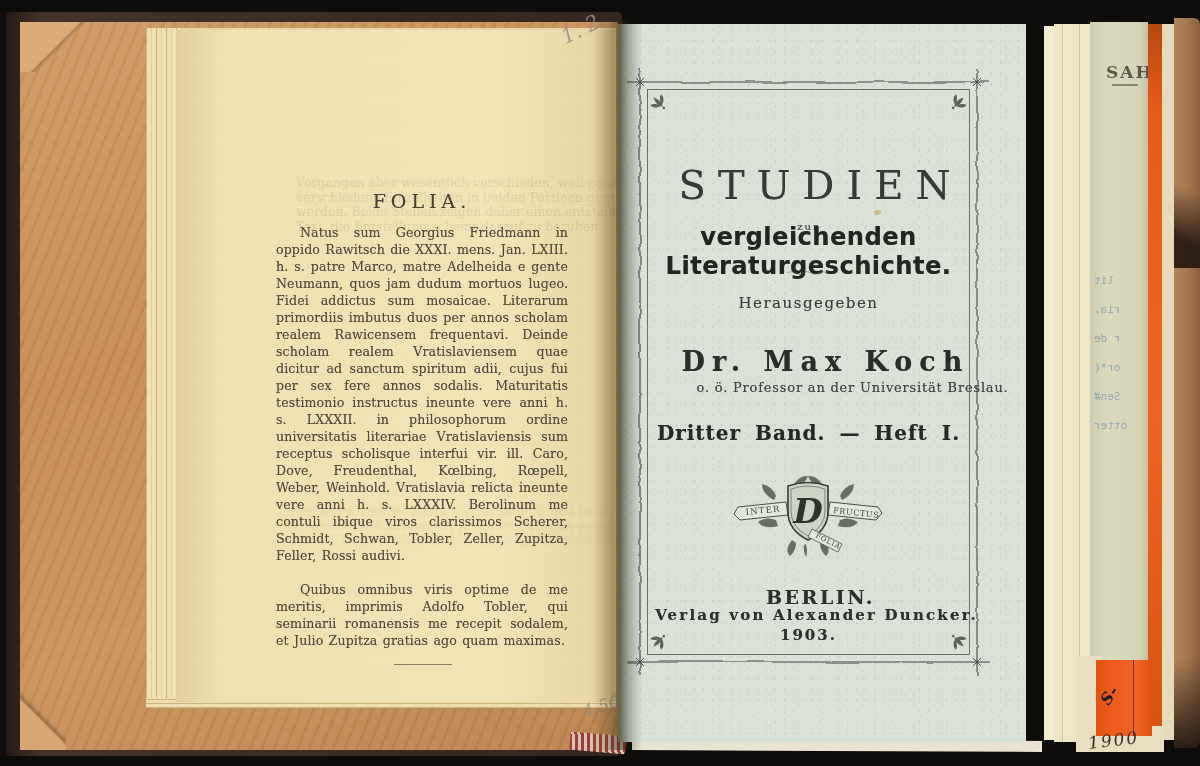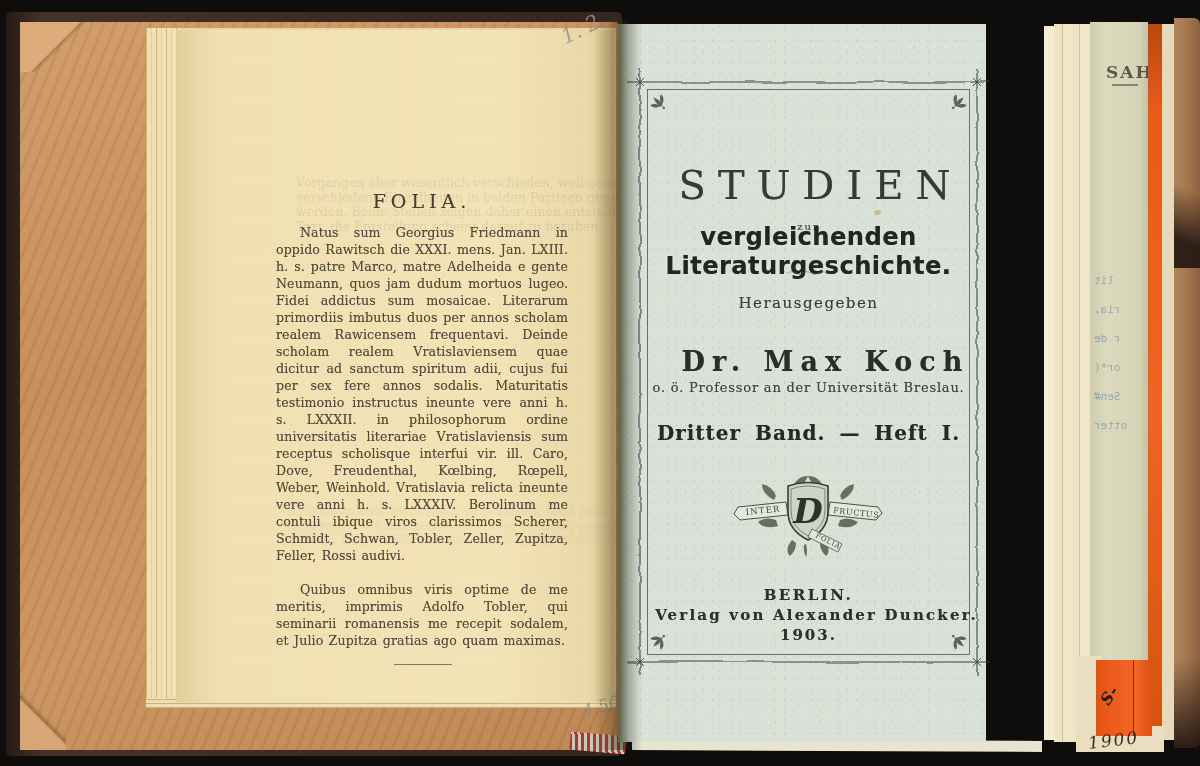--- a/index.html
+++ b/index.html
@@ -47,43 +47,43 @@
   .pencil{font-style:italic;color:#98938a;}
   .pencil-note{left:560px;top:16px;font-size:21px;transform:rotate(-26deg);opacity:.85;}
   .pencil-price{left:582px;top:696px;font-size:17px;transform:rotate(-16deg);opacity:.7;color:#8f887a;}
 
   .gutter{left:594px;top:20px;width:48px;height:730px;
     background:linear-gradient(90deg,rgba(60,48,20,0) 0%,rgba(70,56,24,.30) 35%,rgba(45,42,20,.50) 55%,rgba(20,20,12,.25) 75%,rgba(0,0,0,0) 100%);
     z-index:6;pointer-events:none;}
 
   
   .under-sliver{left:632px;top:740px;width:410px;height:11px;background:#e9e4d1;transform:rotate(.25deg);}
-  .title-page{left:618px;top:24px;width:368px;height:718px;z-index:4;
+  .title-page{left:618px;top:24px;width:408px;height:718px;z-index:4;
     background-color:#dae2d8;
     background-image:
       radial-gradient(rgba(110,145,160,.28) .6px,transparent .95px),
       radial-gradient(rgba(100,130,150,.18) .5px,transparent .85px),
       radial-gradient(rgba(235,242,238,.6) .6px,transparent .9px);
     background-size:9px 11px,13px 7px,11px 13px;
     background-position:0 0,4px 6px,2px 3px;}
   .tp-edge{left:0;top:0;width:11px;height:100%;
     background:linear-gradient(90deg,#8f8e6e,#bcc2ae 45%,rgba(220,228,218,0));}
   .tp-line{left:22px;width:337px;text-align:center;color:#2c312b;
     text-shadow:0 0 .4px rgba(40,45,40,.5);}
   .tp-title{top:138px;font-size:40px;letter-spacing:12px;padding-left:12px;color:#353c35;}
   .tp-zur{top:170px;font-size:10px;letter-spacing:2px;color:#474e47;margin-top:27px;}
   .tp-subtitle{top:198px;font-family:"DejaVu Sans","Liberation Sans",sans-serif;
     font-weight:bold;font-size:25px;letter-spacing:.4px;color:#22261f;transform:scaleX(.97);}
   .tp-squig{top:245px;left:168px;opacity:.55;}
   .tp-herausg{top:270px;font-size:15px;letter-spacing:1.5px;color:#394039;}
   .tp-von{top:304px;font-size:13px;letter-spacing:1px;color:#3f463f;}
   .tp-editor{top:322px;font-size:27px;letter-spacing:7px;padding-left:17px;color:#292e29;font-weight:600;}
-  .tp-role{top:356px;font-size:13px;letter-spacing:.8px;color:#3d443d;}
+  .tp-role{top:356px;font-size:13px;letter-spacing:.8px;color:#3d443d;padding-left:44px;}
   .tp-volume{top:397px;font-size:20px;font-weight:bold;letter-spacing:1px;word-spacing:6px;color:#252a23;}
-  .tp-city{top:562px;font-size:15px;font-weight:bold;letter-spacing:2.5px;}
+  .tp-city{top:562px;font-size:19px;font-weight:bold;letter-spacing:2.5px;padding-left:12px;}
   .tp-publisher{top:582px;font-size:15px;font-weight:bold;letter-spacing:2.2px;margin-left:8px;}
   .tp-year{top:602px;font-size:15px;font-weight:bold;letter-spacing:2px;}
   .fox{left:256px;top:186px;width:7px;height:5px;border-radius:50%;background:#c29a4d;opacity:.55;}
 
   
   .sliver-bright{left:1044px;top:26px;width:10px;height:714px;background:#f4edd4;}
   .cream-stack-r{left:1054px;top:24px;width:36px;height:718px;
     background:repeating-linear-gradient(90deg,#eee4c6 0 8px,#cfc29c 8px 9px,#f1e8ca 9px 17px);}
   .green-strip{left:1090px;top:22px;width:58px;height:722px;
     background:linear-gradient(90deg,#cfcdaf,#dcdabd 30%,#d6d4b6 85%,#c4c2a4);}

